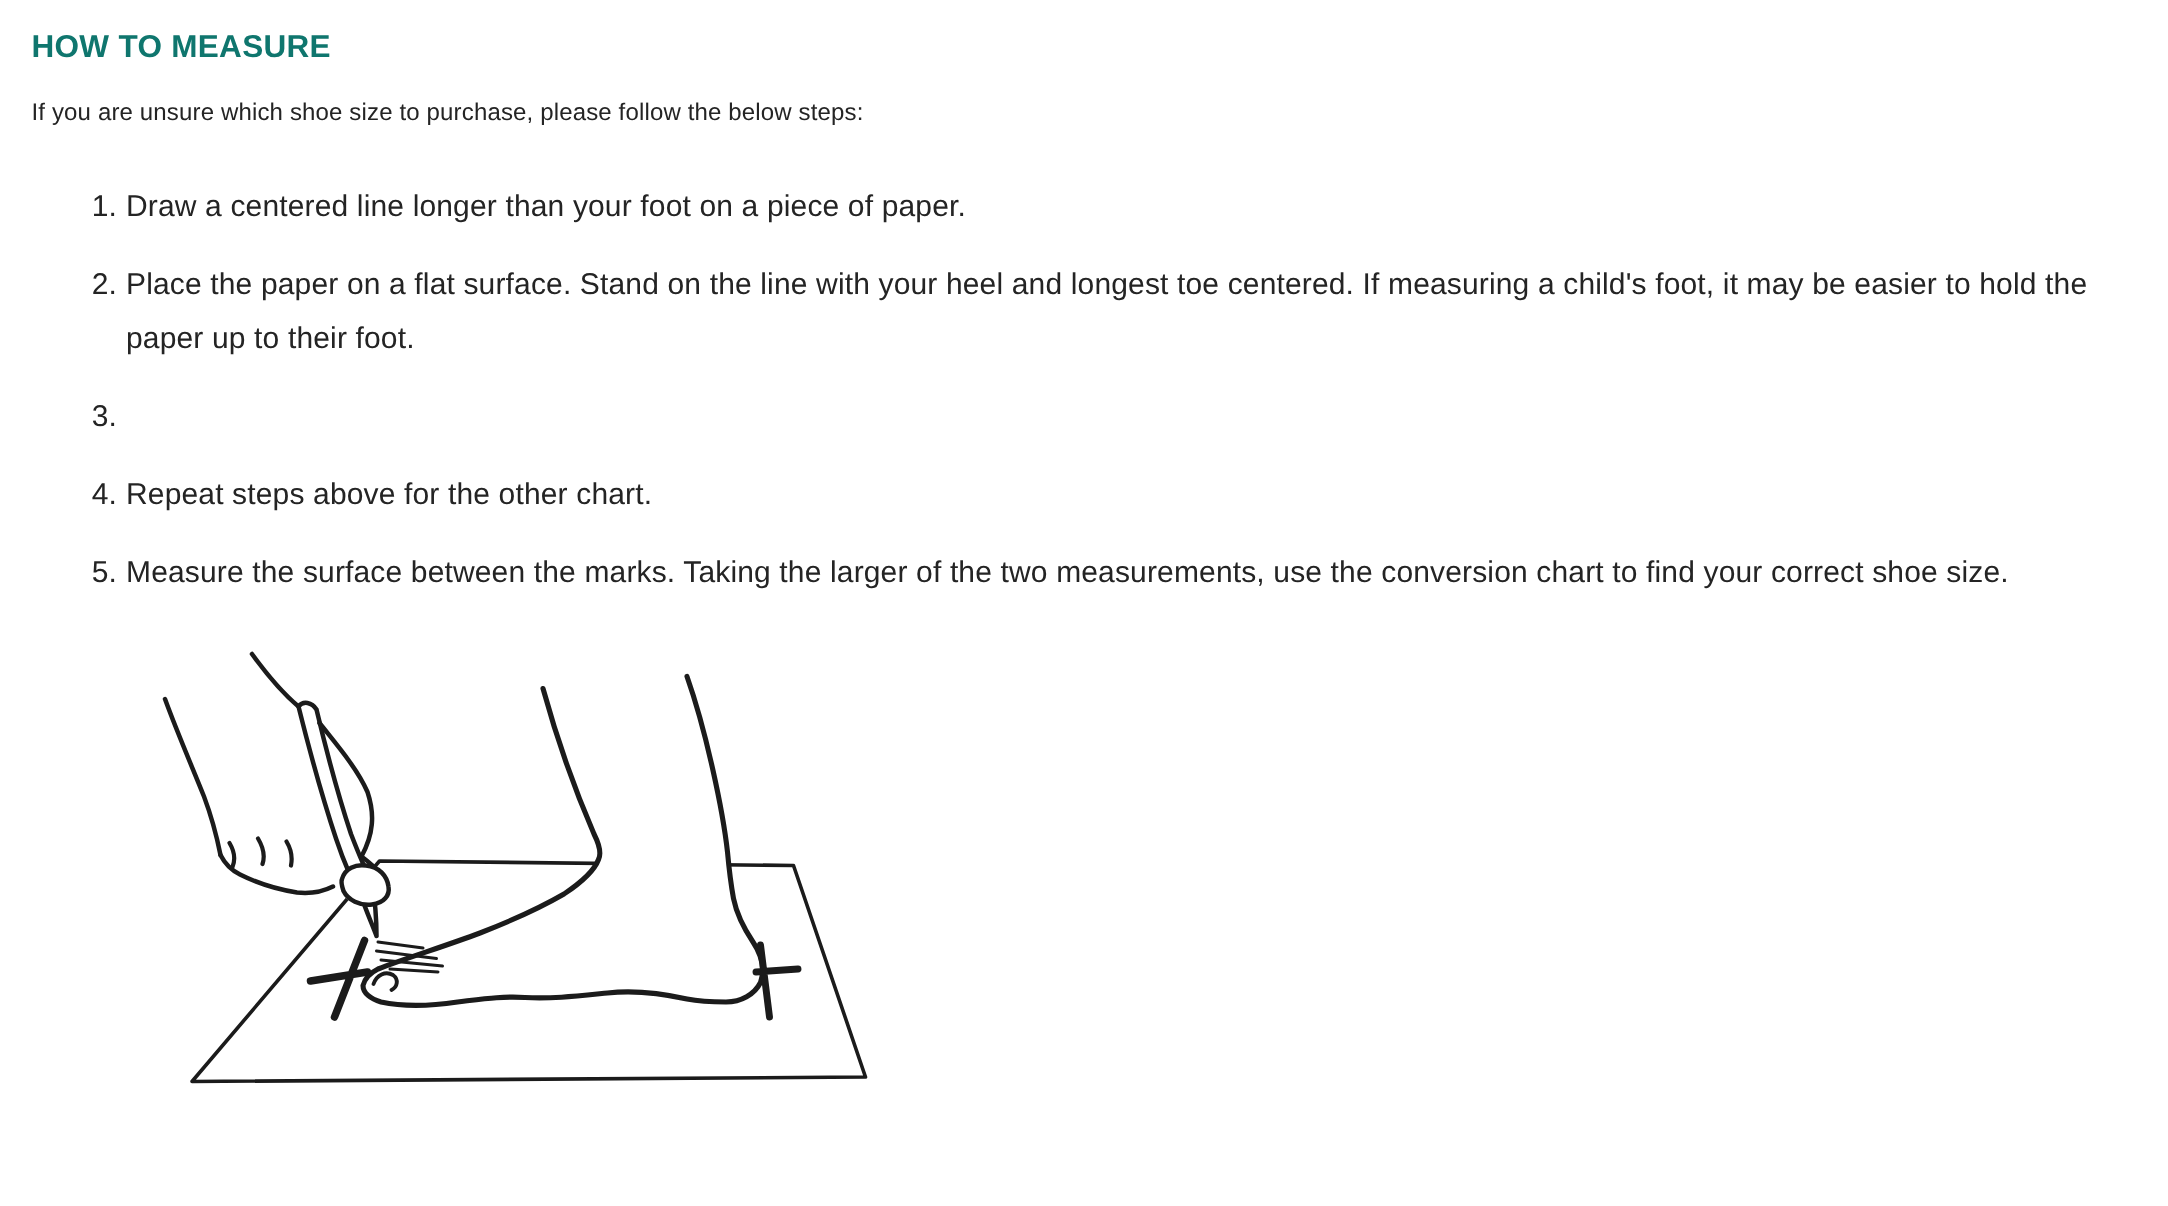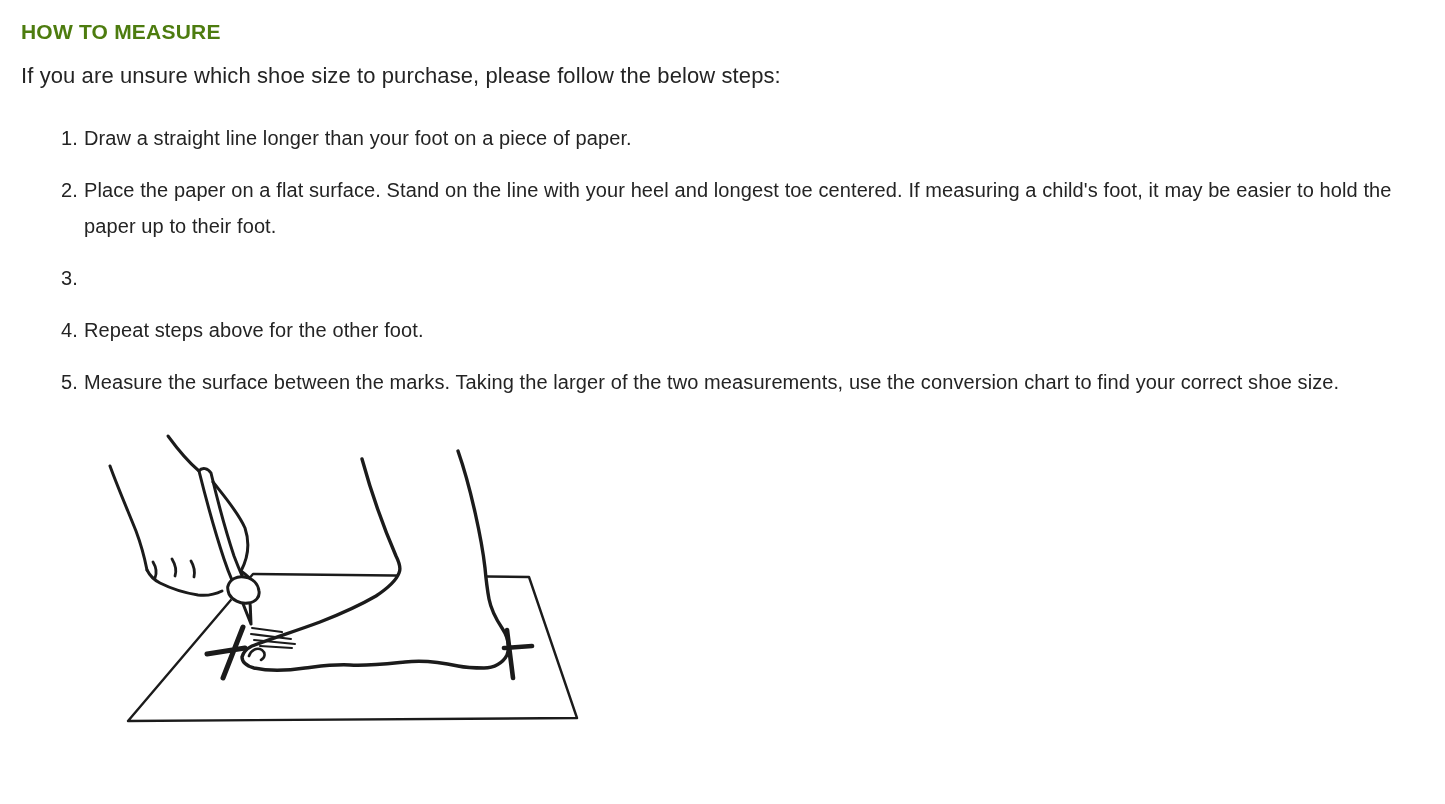--- a/index.html
+++ b/index.html
@@ -20,21 +20,21 @@
   h2.title {
     margin: 0 0 16px 0;
     font-size: 21px;
     line-height: 28px;
     font-weight: 600;
     letter-spacing: 0.2px;
     color: #1c1c1c;
   }
   p.intro {
     margin: 0 0 30px 0;
-    font-size: 22px;
+    font-size: 16px;
     line-height: 28px;
     letter-spacing: 0.1px;
   }
   ol.steps {
     list-style: none;
     margin: 0;
     padding: 0;
   }
   ol.steps li.step {
     display: flex;
@@ -61,42 +61,42 @@
     display: block;
   }
   .ink-stroke { stroke: #1b1b1b; fill: none; stroke-linecap: round; stroke-linejoin: round; }
   .ink-fill   { fill: #ffffff; }
 </style>
 </head>
 <body style="color: rgb(36, 36, 36); background: rgb(255, 255, 255);">
 
 <div class="wrap">
 
-  <h2 class="title" style="color: #4d7c0f;">HOW TO MEASURE</h2>
+  <h2 class="title" style="color: #0f766e;">HOW TO MEASURE</h2>
 
   <p class="intro">If you are unsure which shoe size to purchase, please follow the below steps:</p>
 
   <ol class="steps" id="steps">
     <li class="step">
       <span class="num">1.</span>
-      <span class="txt">Draw a straight line longer than your foot on a piece of paper.</span>
+      <span class="txt">Draw a centered line longer than your foot on a piece of paper.</span>
     </li>
 
     <li class="step">
       <span class="num">2.</span>
       <span class="txt">Place the paper on a flat surface. Stand on the line with your heel and longest toe centered. If measuring a child's foot, it may be easier to hold the paper up to their foot.</span>
     </li>
 
     <li class="step">
       <span class="num">3.</span>
     </li>
 
     <li class="step">
       <span class="num">4.</span>
-      <span class="txt">Repeat steps above for the other foot.</span>
+      <span class="txt">Repeat steps above for the other chart.</span>
     </li>
 
     <li class="step">
       <span class="num">5.</span>
       <span class="txt">Measure the surface between the marks. Taking the larger of the two measurements, use the conversion chart to find your correct shoe size.</span>
     </li>
   </ol>
 
   <figure class="illustration" aria-label="Line drawing of a hand with a pen marking a foot standing on a piece of paper, with cross marks at the toe and heel">
     <svg width="500" height="330" viewBox="0 0 500 330" xmlns="http://www.w3.org/2000/svg">

